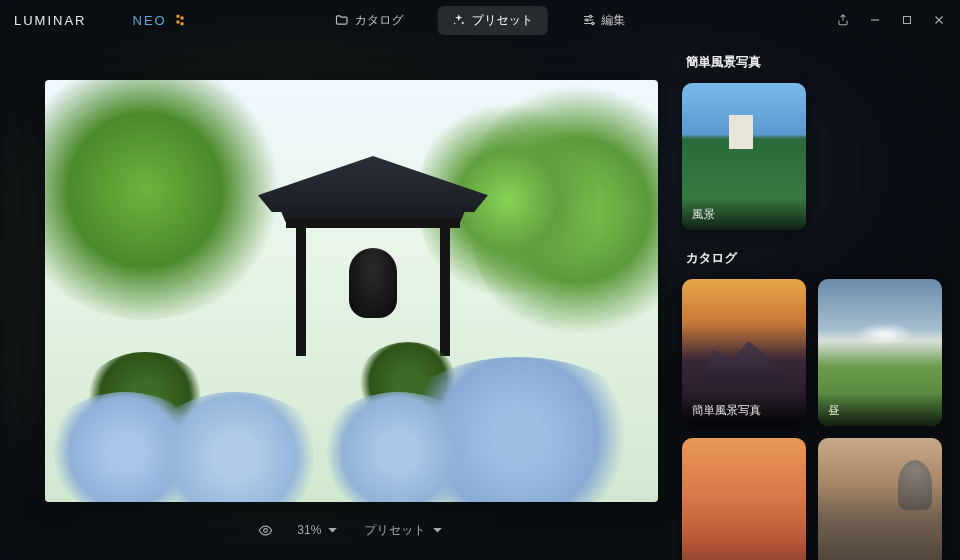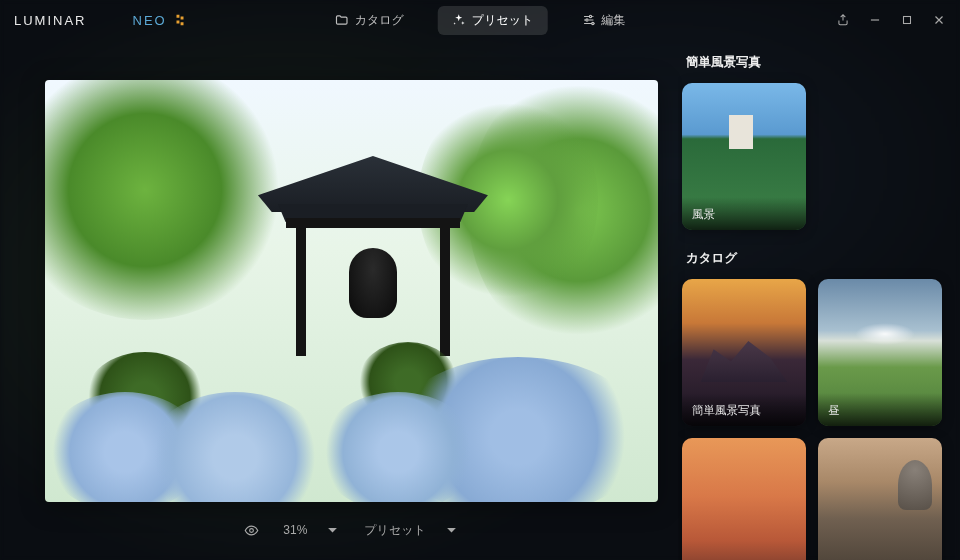--- a/index.html
+++ b/index.html
@@ -73,21 +73,21 @@
 .h3 { right:10px; bottom:-15px; width:260px; height:160px; background: radial-gradient(circle,#a0bee4 18%, #88aad4 52%, transparent 70%); }
 .h4 { right:180px; bottom:-10px; width:160px; height:120px; background: radial-gradient(circle,#aac6e8 20%, #90b2d6 55%, transparent 72%); }
 .lv { position:absolute; border-radius:50%; background: radial-gradient(circle,#3e6b26 20%, #2e5218 60%, transparent 75%); }
 .l1 { left:40px; bottom:60px; width:120px; height:90px; }
 .l2 { right:200px; bottom:80px; width:100px; height:80px; }
 
 .viewer-bar {
   height: 40px; display: flex; align-items: center; justify-content: center; gap: 24px;
   font-size: 12px; color: #aaa; margin-top: 8px;
 }
-.vb-item { display: flex; align-items: center; gap: 18px; cursor: pointer; }
+.vb-item { display: flex; align-items: center; gap: 4px; cursor: pointer; }
 .vb-item svg { width: 15px; height: 15px; }
 
 .sidebar {
   width: 282px; padding: 10px 18px 0 4px;
   overflow-y: auto;
 }
 .sidebar::-webkit-scrollbar { width: 0; }
 .section-title { font-size: 12.5px; font-weight: 600; margin: 4px 0 12px 4px; color: #eee; }
 .preset-grid { display: grid; grid-template-columns: 1fr 1fr; gap: 12px; margin-bottom: 20px; }
 .preset {

